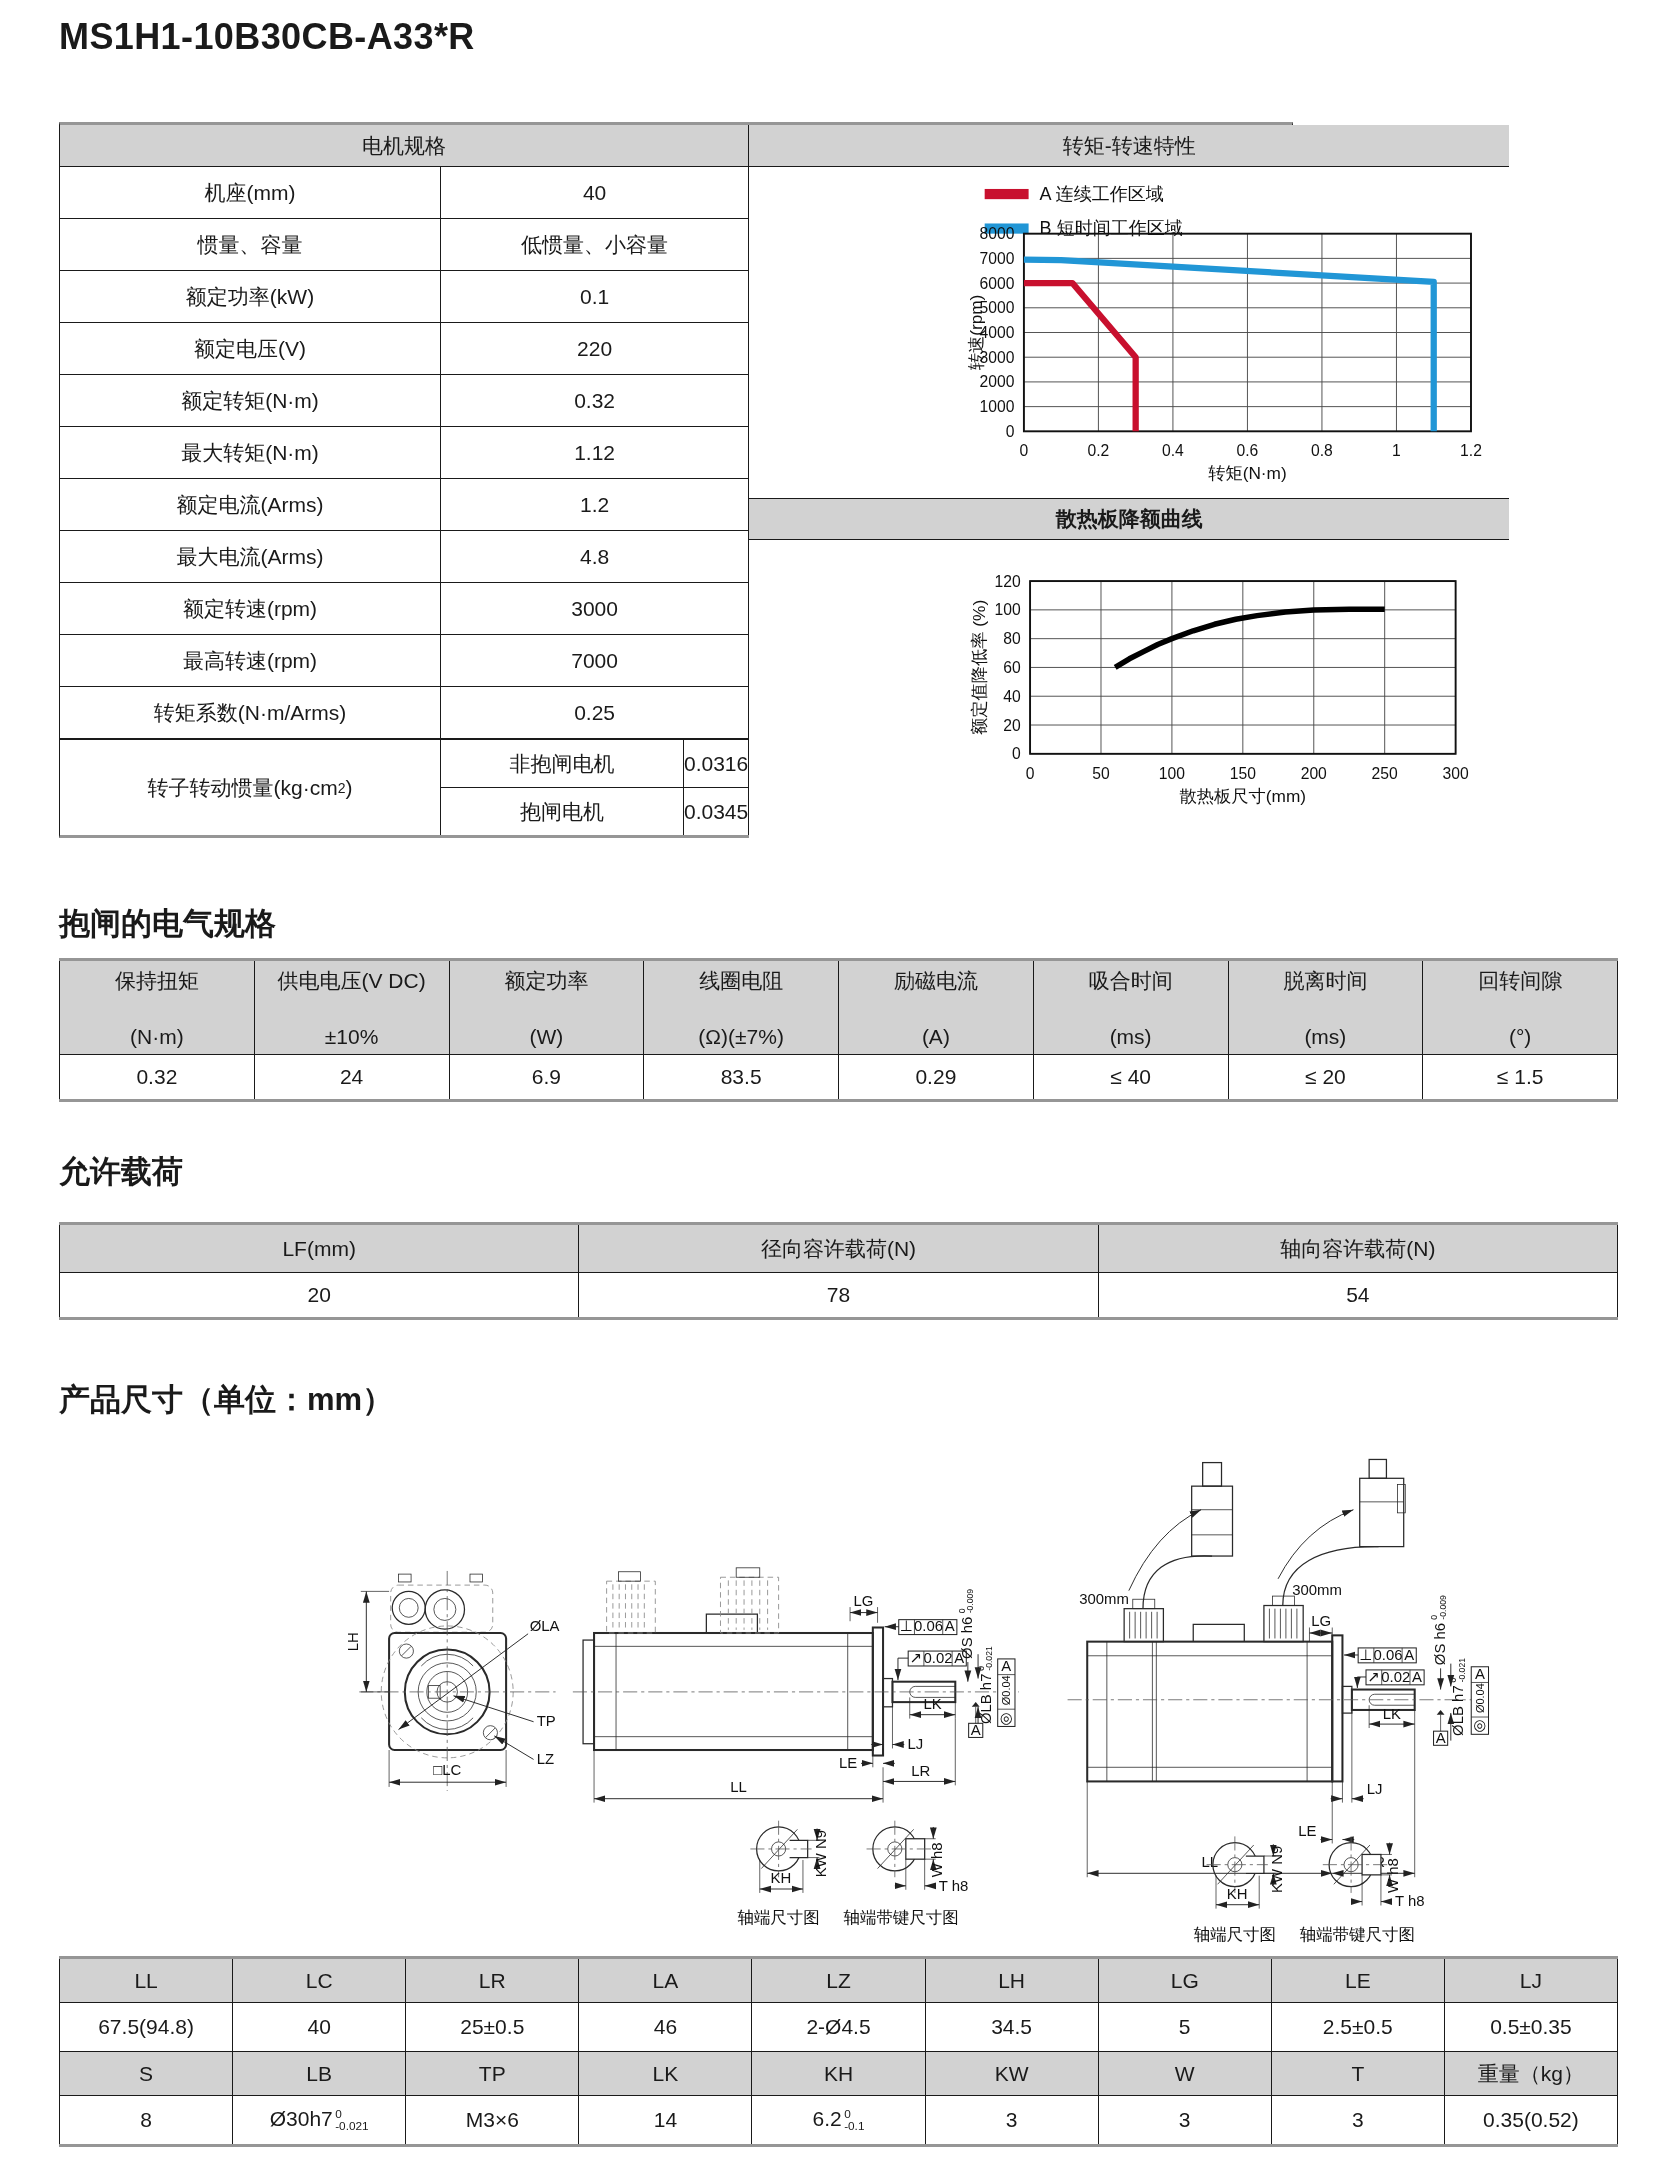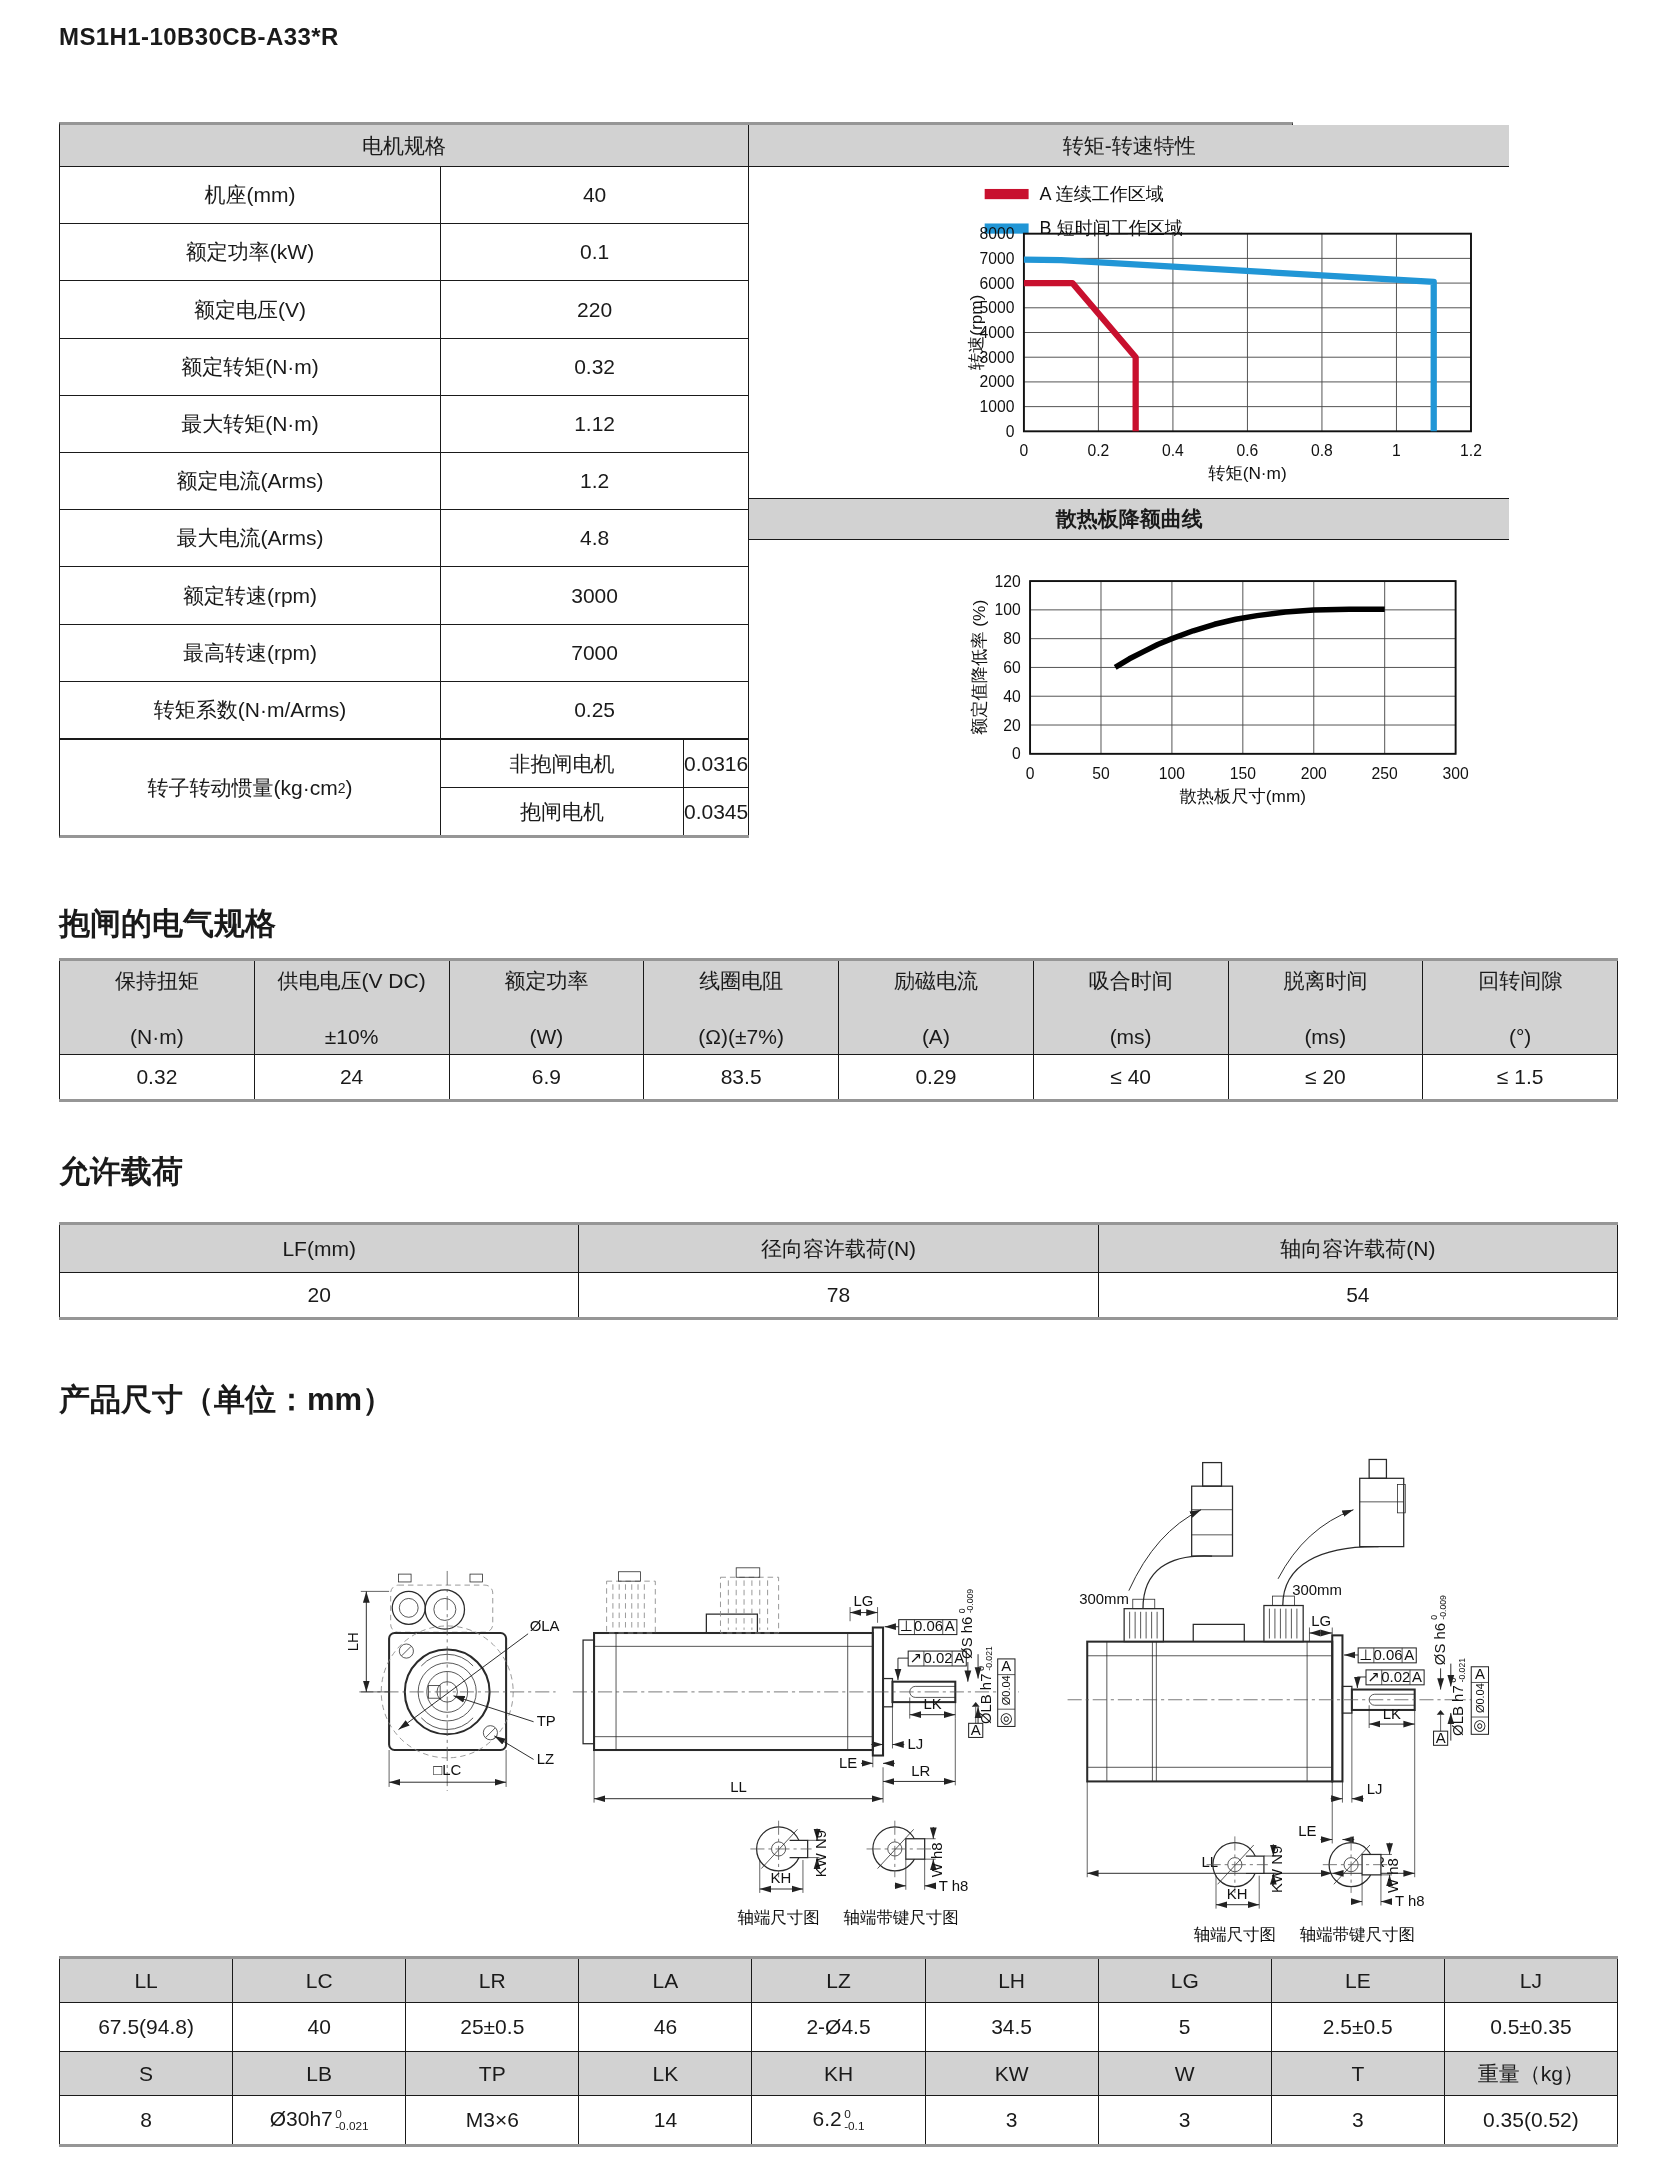--- a/index.html
+++ b/index.html
@@ -1,19 +1,19 @@
 <!DOCTYPE html>
 <html style="font-size:12.6px"><head>
 <meta charset="utf-8">
 <style>
   html,body{margin:0;padding:0;background:#ffffff;}
   body{font-family:"Liberation Sans","DejaVu Sans",sans-serif;color:#1a1a1a;}
   .page{position:relative;width:1676px;height:2183px;background:#fff;overflow:hidden;}
 
-  .h1{position:absolute;left:59px;top:23px;font-size:24px;font-weight:bold;letter-spacing:0.4px;}
+  .h1{position:absolute;left:59px;top:16px;font-size:36px;font-weight:bold;letter-spacing:0.4px;}
   .h2{position:absolute;left:59px;font-size:31px;font-weight:bold;}
 
   
   .spec{position:absolute;left:59px;top:122px;width:1234px;height:716px;display:flex;
         border-left:1.6px solid #1a1a1a;border-right:1.6px solid #1a1a1a;
         border-top:3.1px solid #969696;border-bottom:3.1px solid #969696;box-sizing:border-box;}
   .spec-left{width:796px;display:flex;flex-direction:column;border-right:1.6px solid #1a1a1a;box-sizing:border-box;}
   .gbar{background:#d2d2d2;display:flex;align-items:center;justify-content:center;
         font-size:21px;border-bottom:1.6px solid #1a1a1a;box-sizing:border-box;}
   .spec-head{height:42px;flex:0 0 42px;}
@@ -74,20 +74,24 @@
 
   <div class="h1">MS1H1-10B30CB-A33*R</div>
 
   <div class="spec">
     <div class="spec-left">
       <div class="gbar spec-head">电机规格</div>
 
       <div class="spec-row">
           <div class="cell spec-lbl">机座(mm)</div>
           <div class="cell spec-val">40</div>
+        </div>
+      <div class="spec-row">
+          <div class="cell spec-lbl">惯量、容量</div>
+          <div class="cell spec-val">低惯量、小容量</div>
         </div>
       <div class="spec-row">
           <div class="cell spec-lbl">额定功率(kW)</div>
           <div class="cell spec-val">0.1</div>
         </div>
       <div class="spec-row">
           <div class="cell spec-lbl">额定电压(V)</div>
           <div class="cell spec-val">220</div>
         </div>
       <div class="spec-row">

